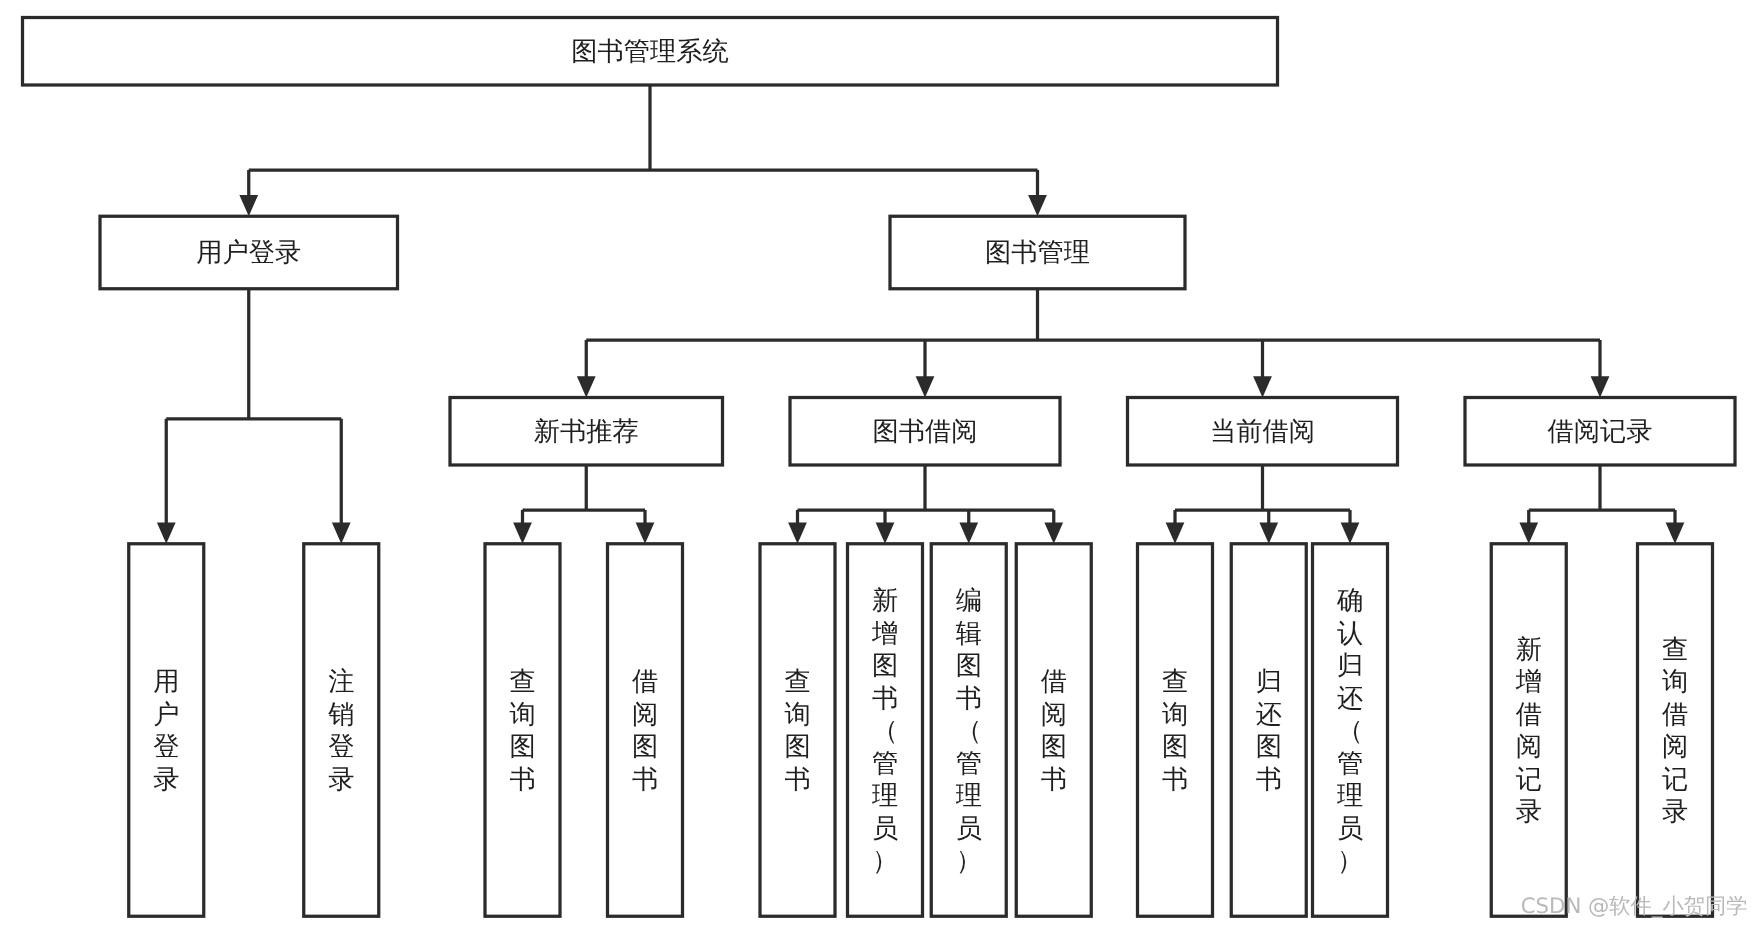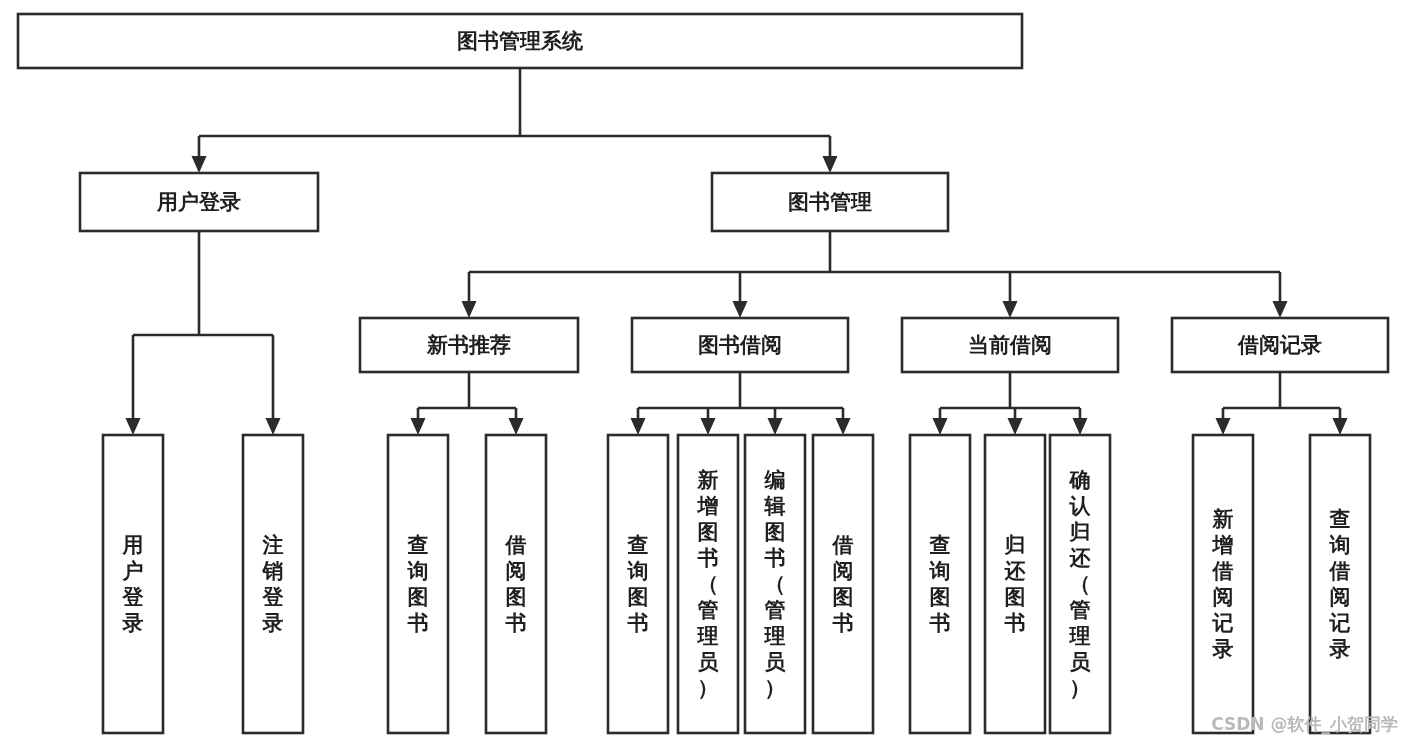--- a/index.html
+++ b/index.html
@@ -12,21 +12,20 @@
     width: 1405px;
     height: 747px;
     overflow: hidden;
     font-family: "DejaVu Sans", "Liberation Sans", sans-serif;
   }
   #diagram-root {
     position: relative;
     width: 1405px;
     height: 723px;
     background: #ffffff;
-    font-weight: bold;
   }
   svg.flowchart {
     position: absolute;
     left: 0;
     top: 0;
     width: 1405px;
     height: 747px;
     display: block;
   }
   .node-box {

